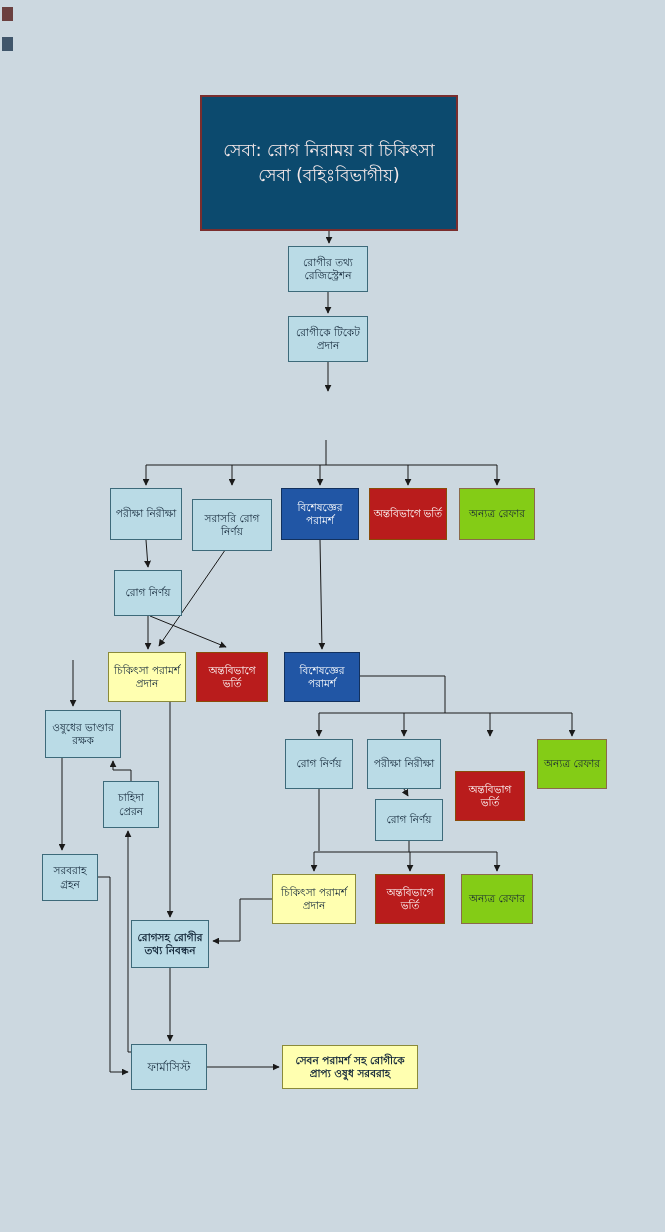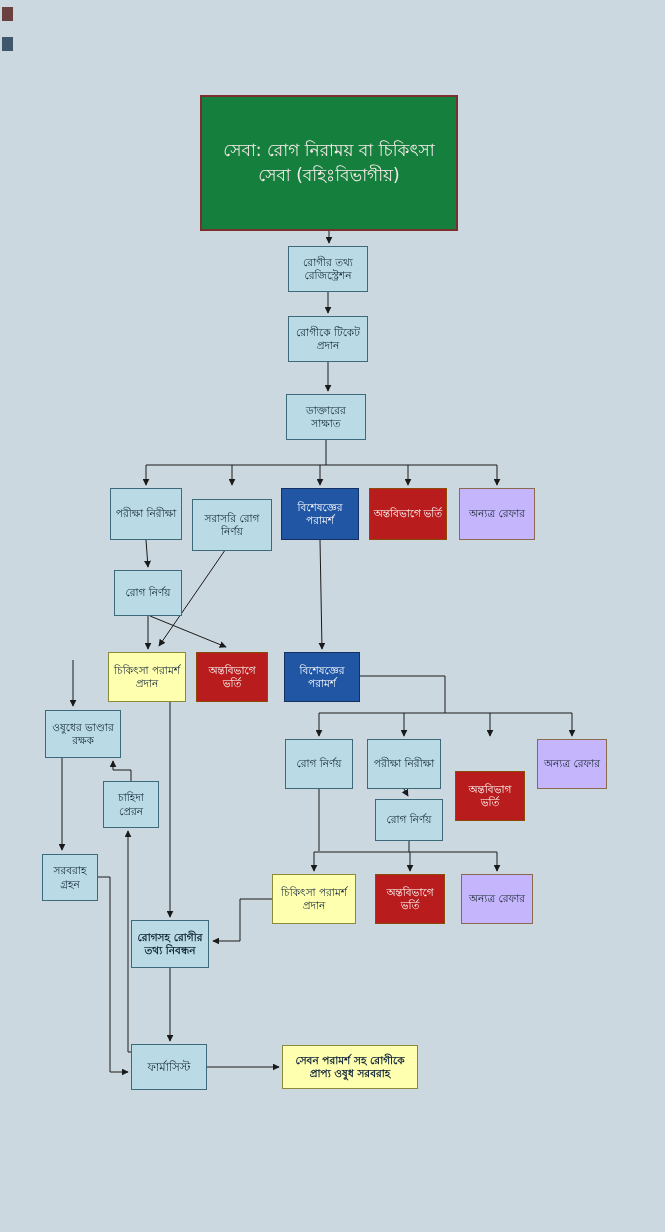--- a/index.html
+++ b/index.html
@@ -16,24 +16,24 @@
     display:flex;align-items:center;justify-content:center;
     text-align:center;
     font-size:10.5px;line-height:1.25;
     color:#14283a;
     padding:1px 3px;
     border:1px solid #3d5a66;
   }
   .c-blue{background:#badbe6;border-color:#3d6a7a;}
   .c-darkblue{background:#2156a5;color:#ffffff;border-color:#12315e;}
   .c-orange{background:#b91c1c;color:#ffffff;border-color:#8a4a08;font-family:Liberation Serif, serif;}
-  .c-peach{background:#c4b5fd;border-color:#8a6a4a;color:#1a2a33;}
+  .c-peach{background:#84cc16;border-color:#8a6a4a;color:#1a2a33;}
   .c-yellow{background:#ffffb0;border-color:#8a8a3a;}
   .c-title{
-    background:#15803d;border:2px solid #7a2e2e;
+    background:#0c4a6e;border:2px solid #7a2e2e;
     color:#f7eaea;font-size:17px;line-height:1.5;
     padding:6px 10px;
   }
   .bold{font-weight:600;}
   #edges{position:absolute;left:0;top:0;pointer-events:none;}
   .artifact{position:absolute;}
 </style>
 </head>
 <body>
 
@@ -102,21 +102,20 @@
       <path d="M62,758 V850" marker-end="url(#arw)"></path>
 
       <path d="M73,660 V706" marker-end="url(#arw)"></path>
     </g>
   </svg>
 
   <div class="box c-title" style="left:200px;top:95px;width:258px;height:136px;">সেবা: রোগ নিরাময় বা  চিকিৎসা সেবা (বহিঃবিভাগীয়)</div>
 
   <div class="box c-blue" style="left:288px;top:316px;width:80px;height:46px;">রোগীকে টিকেট প্রদান</div>
   <div class="box c-blue" style="left:288px;top:246px;width:80px;height:46px;">রোগীর তথ্য রেজিস্ট্রেশন</div>
-  <div class="box c-blue" style="left:286px;top:394px;width:80px;height:46px;">ডাক্তারের সাক্ষাত</div>
 
   <div class="box c-blue" style="left:110px;top:488px;width:72px;height:52px;">পরীক্ষা নিরীক্ষা</div>
   <div class="box c-blue" style="left:192px;top:488px;width:80px;height:52px;margin-top:11px;">সরাসরি রোগ নির্ণয়</div>
   <div class="box c-darkblue" style="left:281px;top:488px;width:78px;height:52px;">বিশেষজ্ঞের পরামর্শ</div>
   <div class="box c-orange" style="left:369px;top:488px;width:78px;height:52px;">অন্তবিভাগে ভর্তি</div>
   <div class="box c-peach" style="left:459px;top:488px;width:76px;height:52px;">অন্যত্র রেফার</div>
 
   <div class="box c-blue" style="left:114px;top:570px;width:68px;height:46px;">রোগ নির্ণয়</div>
 
   <div class="box c-yellow" style="left:108px;top:652px;width:78px;height:50px;">চিকিৎসা পরামর্শ প্রদান</div>

